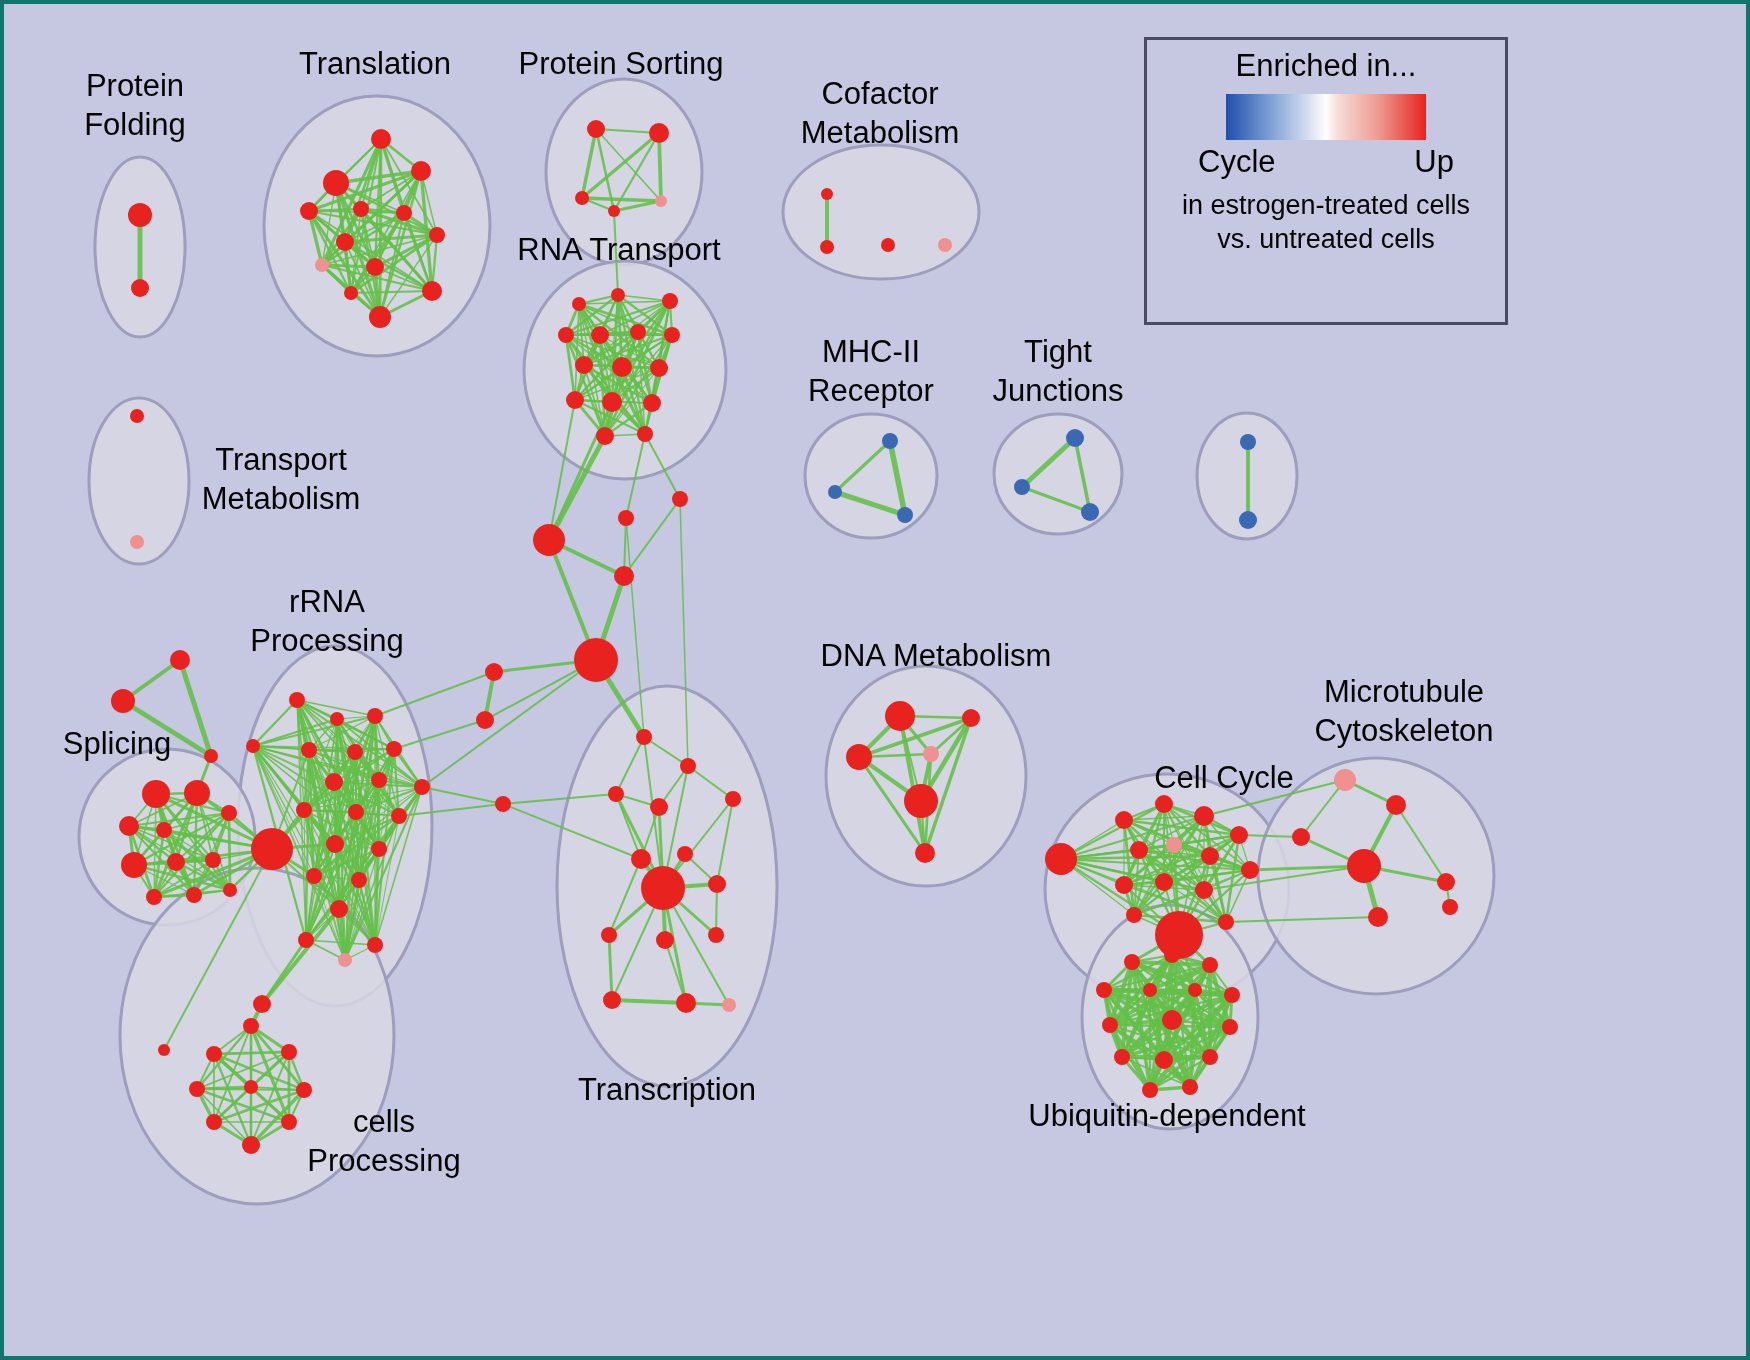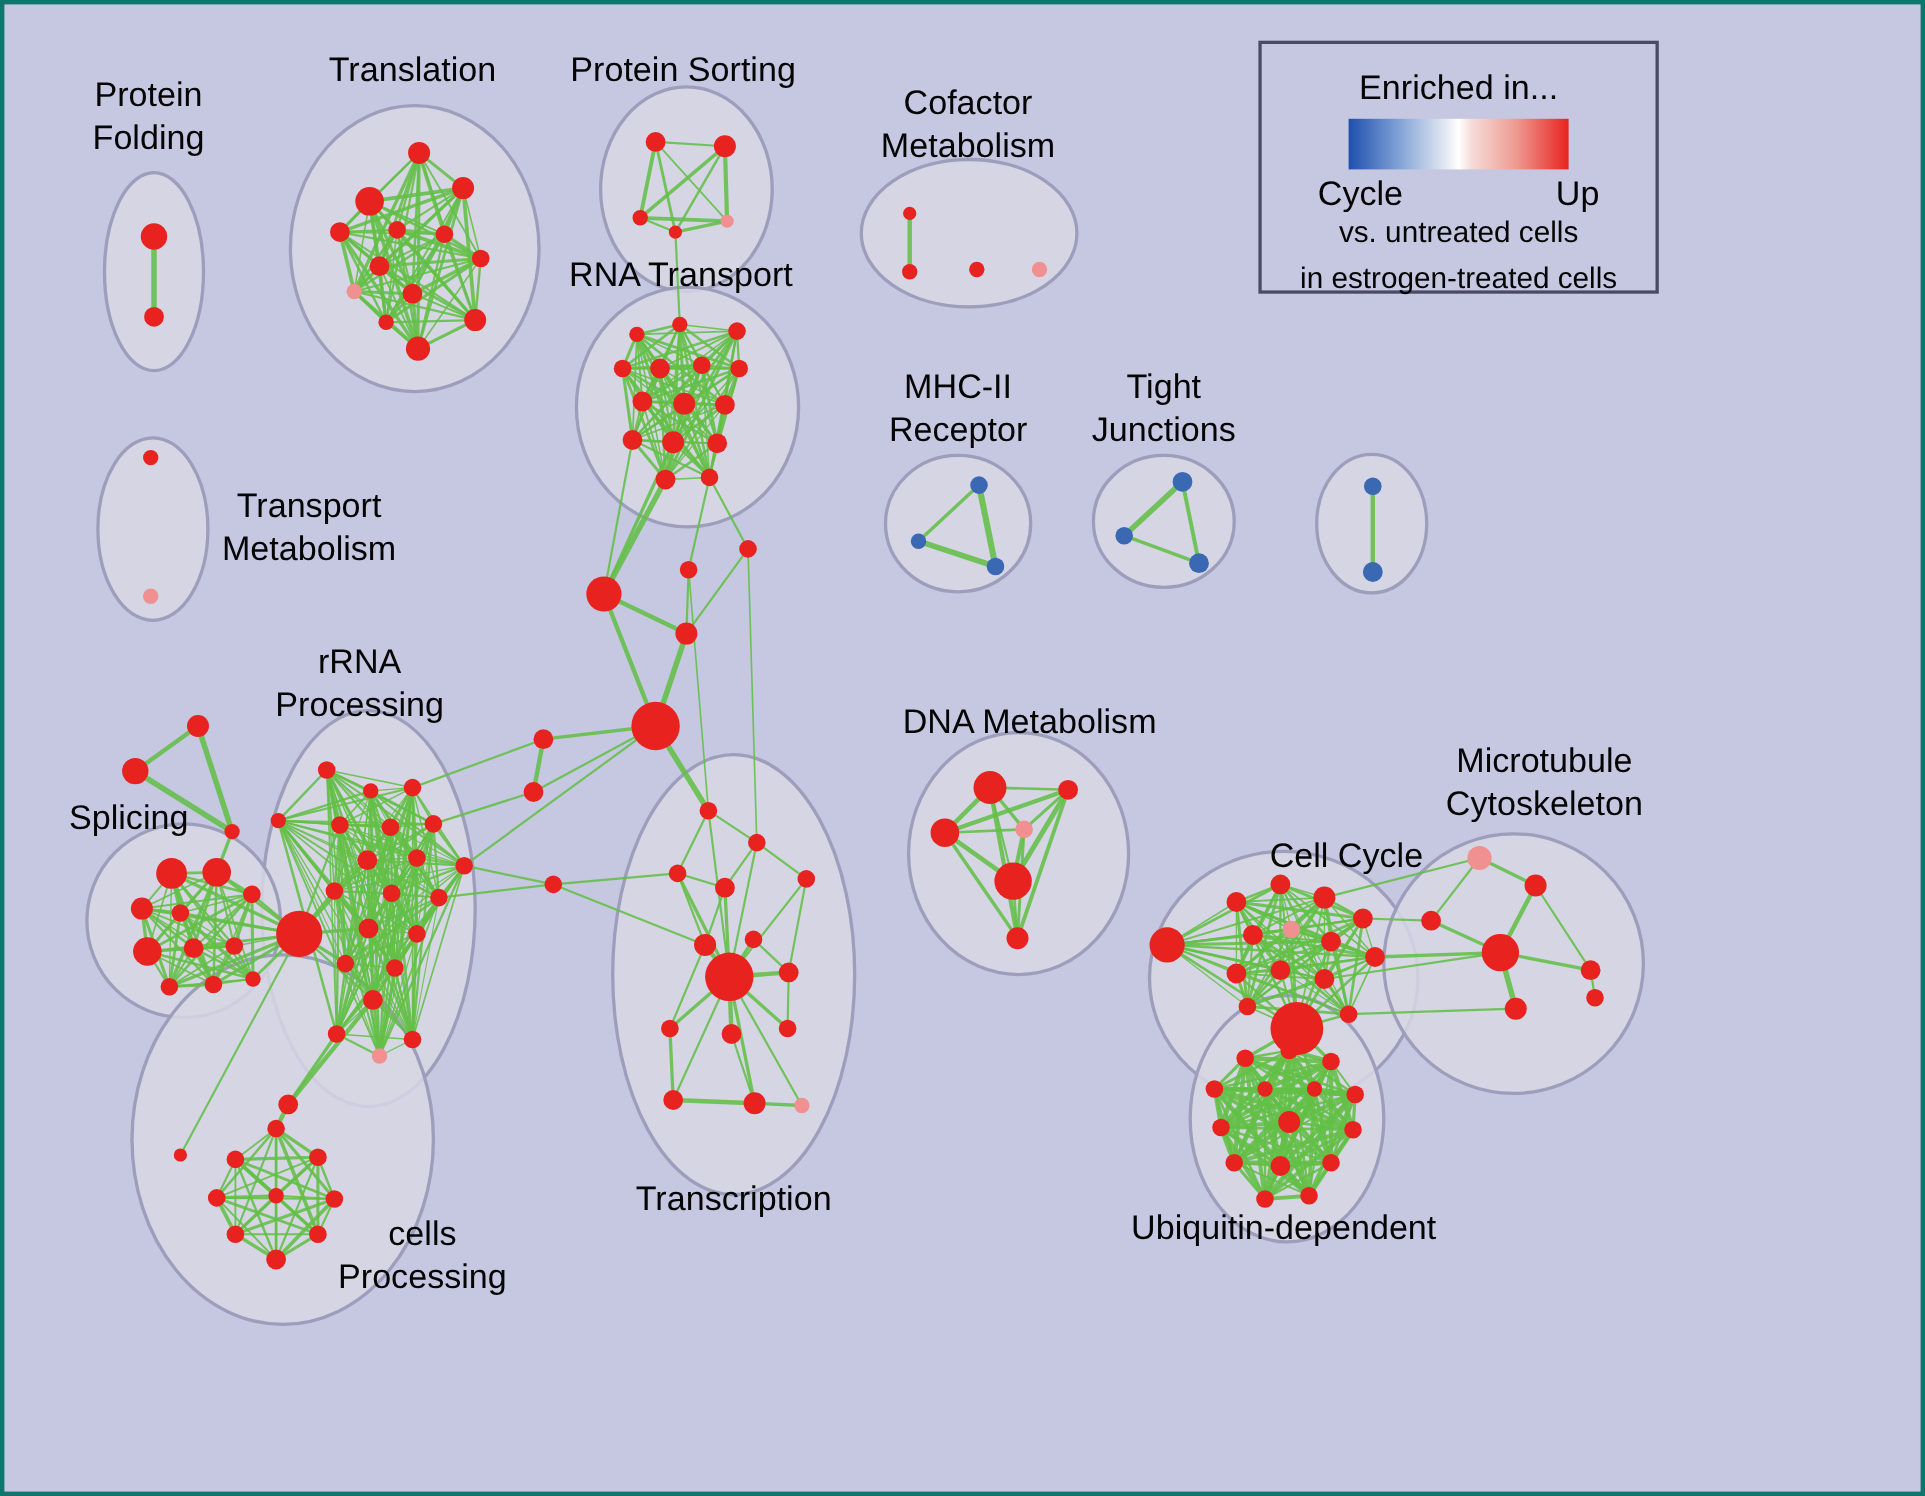--- a/index.html
+++ b/index.html
@@ -4,22 +4,22 @@
 <style>
   * { margin:0; padding:0; box-sizing:border-box; }
   html,body { background:#aeb0cc; }
   body { font-family:"Liberation Sans", sans-serif; }
   .figure { position:relative; width:1750px; height:1360px; background:#c6c7e1;
             border:4px solid #0f766e; overflow:hidden; }
   #net { position:absolute; left:0; top:0; }
   .cluster-ellipse { fill:#d7d7e4; fill-opacity:.85; stroke:#9d9dbc; stroke-width:3; }
   .clabel { position:absolute; transform:translateX(-50%); text-align:center;
             font-size:31px; line-height:39px; color:#050505; white-space:nowrap; }
-  .legend { position:absolute; left:1140px; top:33px; width:364px; height:230px;
-            border:3px solid #4a4a63; padding-top:22px; }
+  .legend { position:absolute; left:1140px; top:33px; width:364px; height:288px;
+            border:3px solid #4a4a63; padding-top:8px; }
   .legend-title { text-align:center; font-size:31px; color:#050505; }
   .legend-bar { width:200px; height:46px; margin:10px auto 0;
                 background:linear-gradient(to right,#1f4fae 0%,#7d9fd4 22%,#e8ecf5 45%,#ffffff 50%,#f5dcd8 56%,#ee9b92 76%,#e8231f 100%); }
   .legend-ends { display:flex; justify-content:space-between; width:256px;
                  margin:4px auto 0; font-size:31px; color:#050505; }
   .legend-sub { text-align:center; font-size:27px; line-height:34px; color:#050505; }
   .legend-sub.first { margin-top:8px; }
 </style>
 </head>
 <body>
@@ -1089,16 +1089,16 @@
     <div>Ubiquitin-dependent</div>
   </div>
 
   <div class="legend">
     <div class="legend-title">Enriched in...</div>
     <div class="legend-bar"></div>
     <div class="legend-ends">
       <span>Cycle</span>
       <span>Up</span>
     </div>
+    <div class="legend-sub first">in estrogen-treated cells</div>
     <div class="legend-sub">vs. untreated cells</div>
-    <div class="legend-sub first">in estrogen-treated cells</div>
   </div>
 </div>
 
 </body></html>

